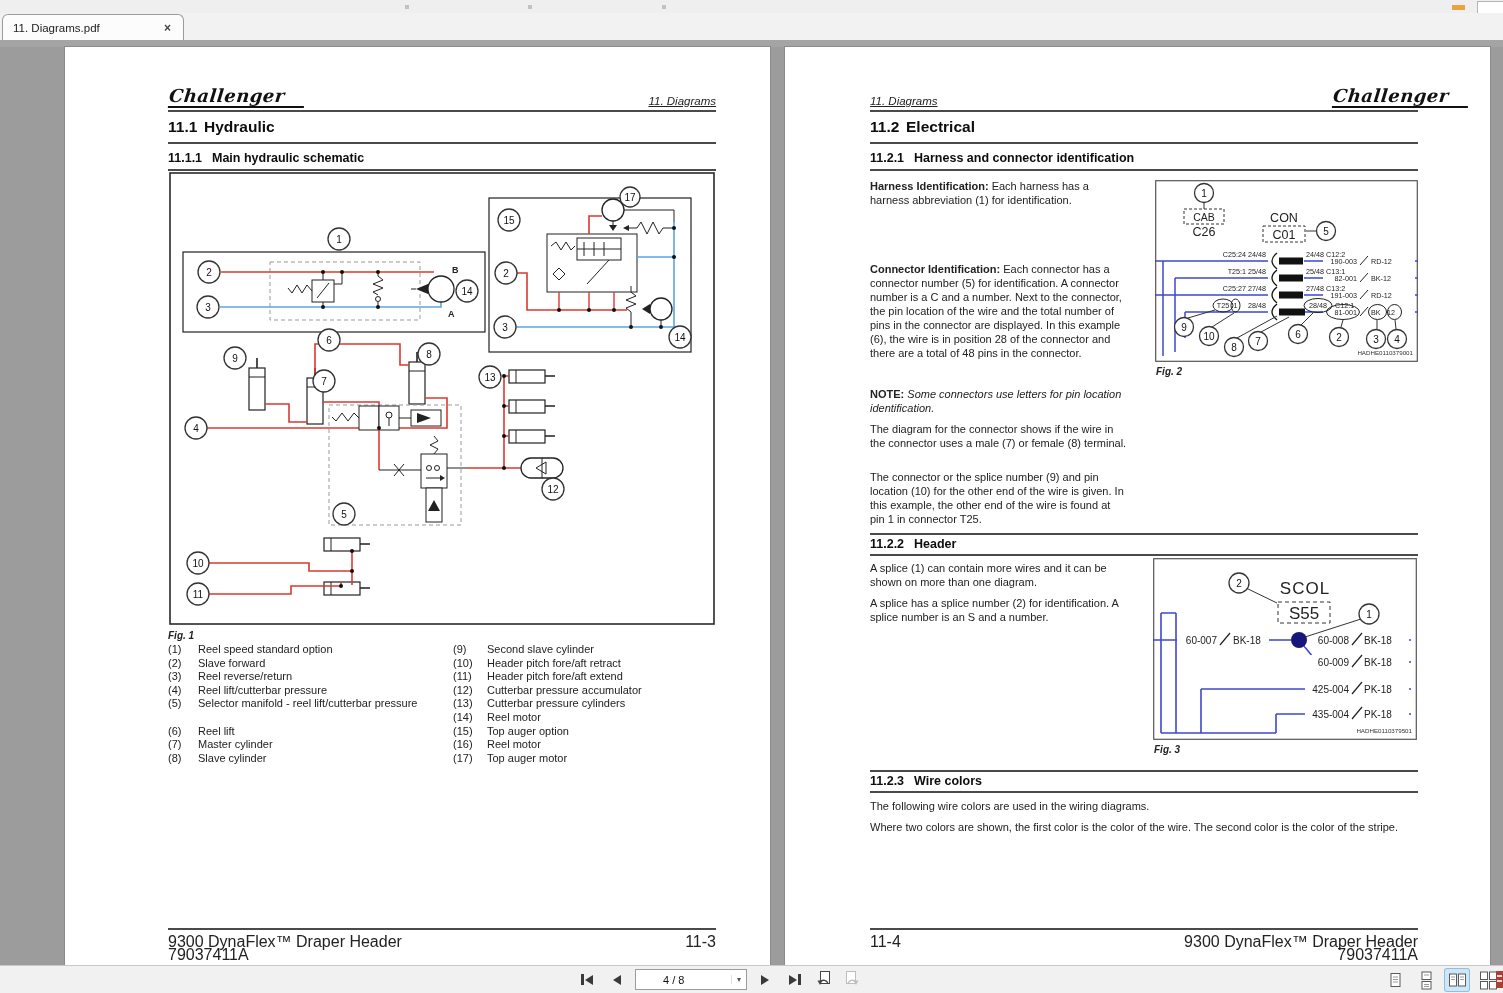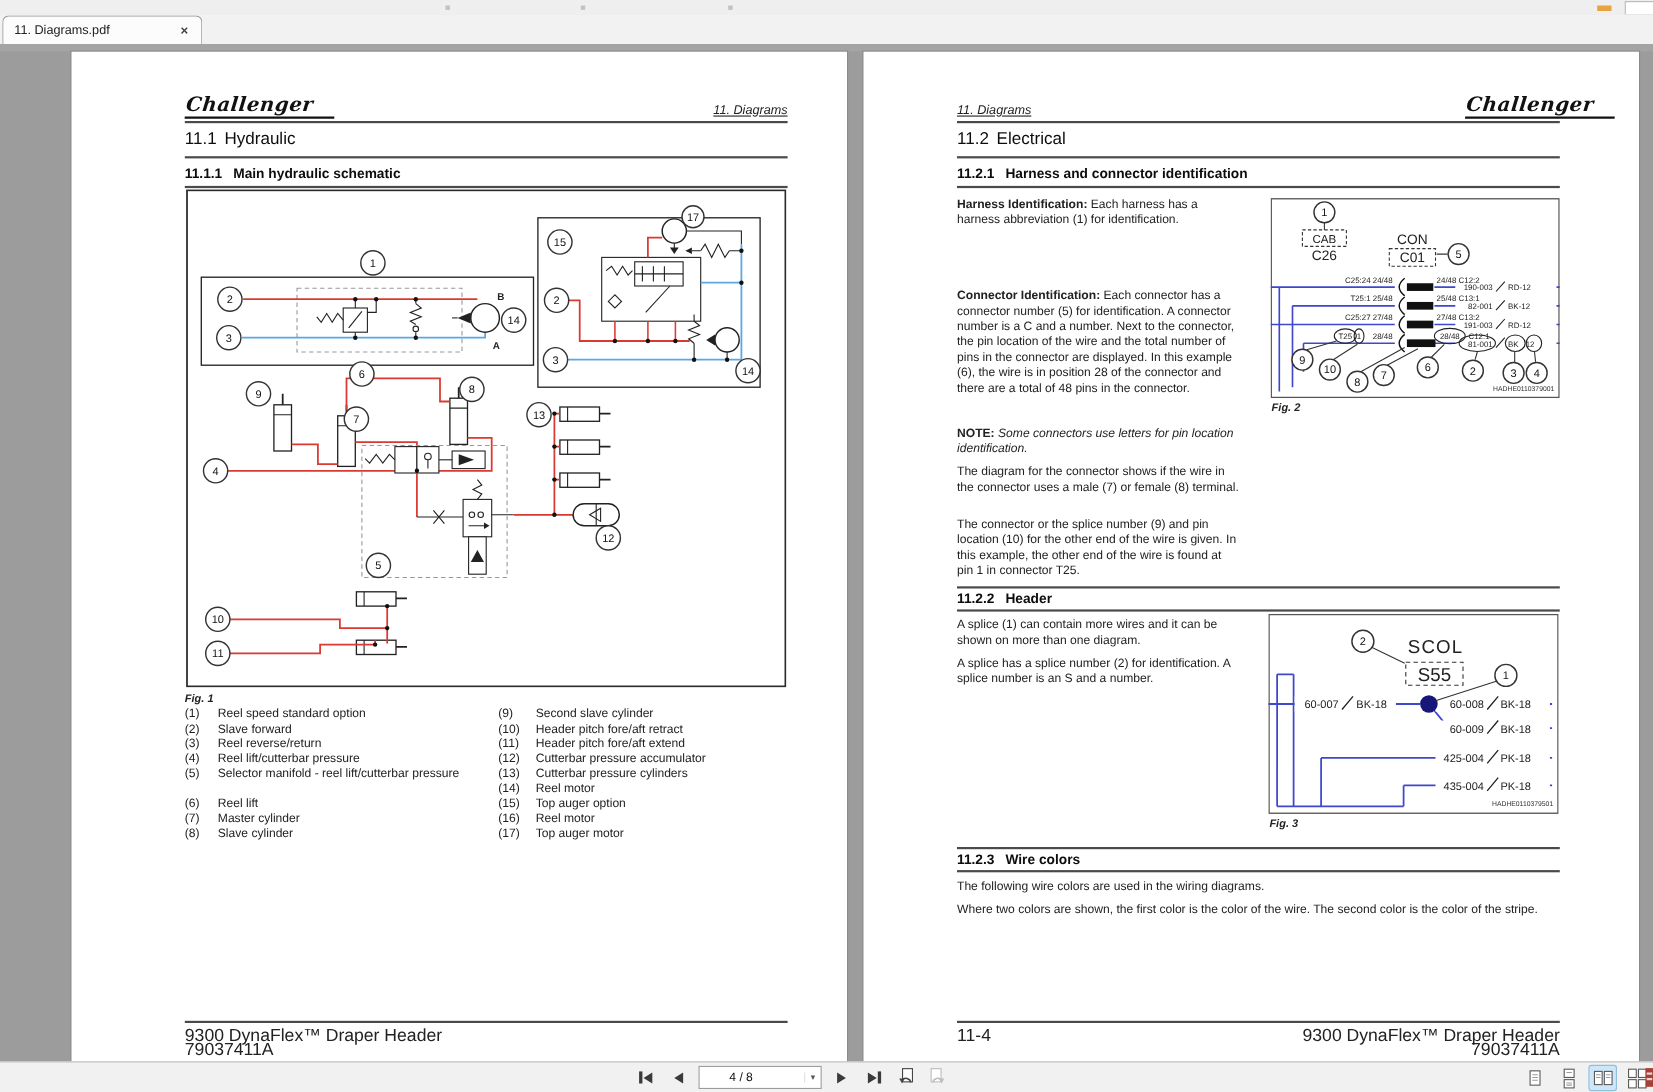--- a/index.html
+++ b/index.html
@@ -22,21 +22,21 @@
   .page{position:absolute;top:0;width:705px;height:918px;background:#fff;box-shadow:0 0 0 1px #8b8b8b;}
   #pageL{left:65px}
   #pageR{left:785px}
 
   
   .abs{position:absolute}
   .logo{font-family:"DejaVu Serif",serif;font-style:italic;font-weight:bold;font-size:18px;
         color:#111;border-bottom:2px solid #111;padding:0 20px 0 0;transform:skewX(-6deg);letter-spacing:.5px;}
   .run{font-style:italic;font-size:11.5px;color:#222;text-decoration:underline;}
   .rule{height:2px;background:#4a4a4a;width:548px;}
-  .h1{font-size:15.5px;font-weight:normal;color:#0d0d0d;}
+  .h1{font-size:15.5px;font-weight:bold;color:#0d0d0d;}
   .h1 .no{display:inline-block;min-width:36px;}
   .h2{font-size:12.5px;font-weight:bold;color:#0d0d0d;}
   .h2 .no{display:inline-block;min-width:44px;}
   .para{font-size:11px;line-height:14px;color:#222;width:258px;}
   .para.wide{width:548px;}
   .lead{font-weight:bold;}
   .note i,.italic{font-style:italic;}
   .figcap{font-style:italic;font-weight:bold;font-size:10px;color:#222;}
   .legend{font-size:11px;line-height:13.6px;color:#222;}
   .legrow{display:flex;}
@@ -399,20 +399,21 @@
         </div>
       <div class="legrow">
           <span class="n" style="flex-basis:34px">(17)</span>
           <span>Top auger motor</span>
         </div>
     </div>
 
     <div class="abs" style="left:103px;top:881px;width:548px;height:2px;background:#4a4a4a"></div>
     <div class="abs foot" style="left:103px;top:886px">9300 DynaFlex™ Draper Header</div>
     <div class="abs foot" style="left:103px;top:899px">79037411A</div>
+    <div class="abs foot" style="left:103px;top:886px;width:548px;text-align:right">11-3</div>
   </div>
 
   <div class="page" id="pageR">
     <div class="abs run" style="left:85px;top:48px">11. Diagrams</div>
     <div class="abs logo" style="left:548px;top:38px">Challenger</div>
     <div class="abs rule" style="left:85px;top:63px"></div>
     <div class="abs h1" style="left:85px;top:71px">
       <span class="no">11.2</span><span>Electrical</span>
     </div>
     <div class="abs rule" style="left:85px;top:95px"></div>

